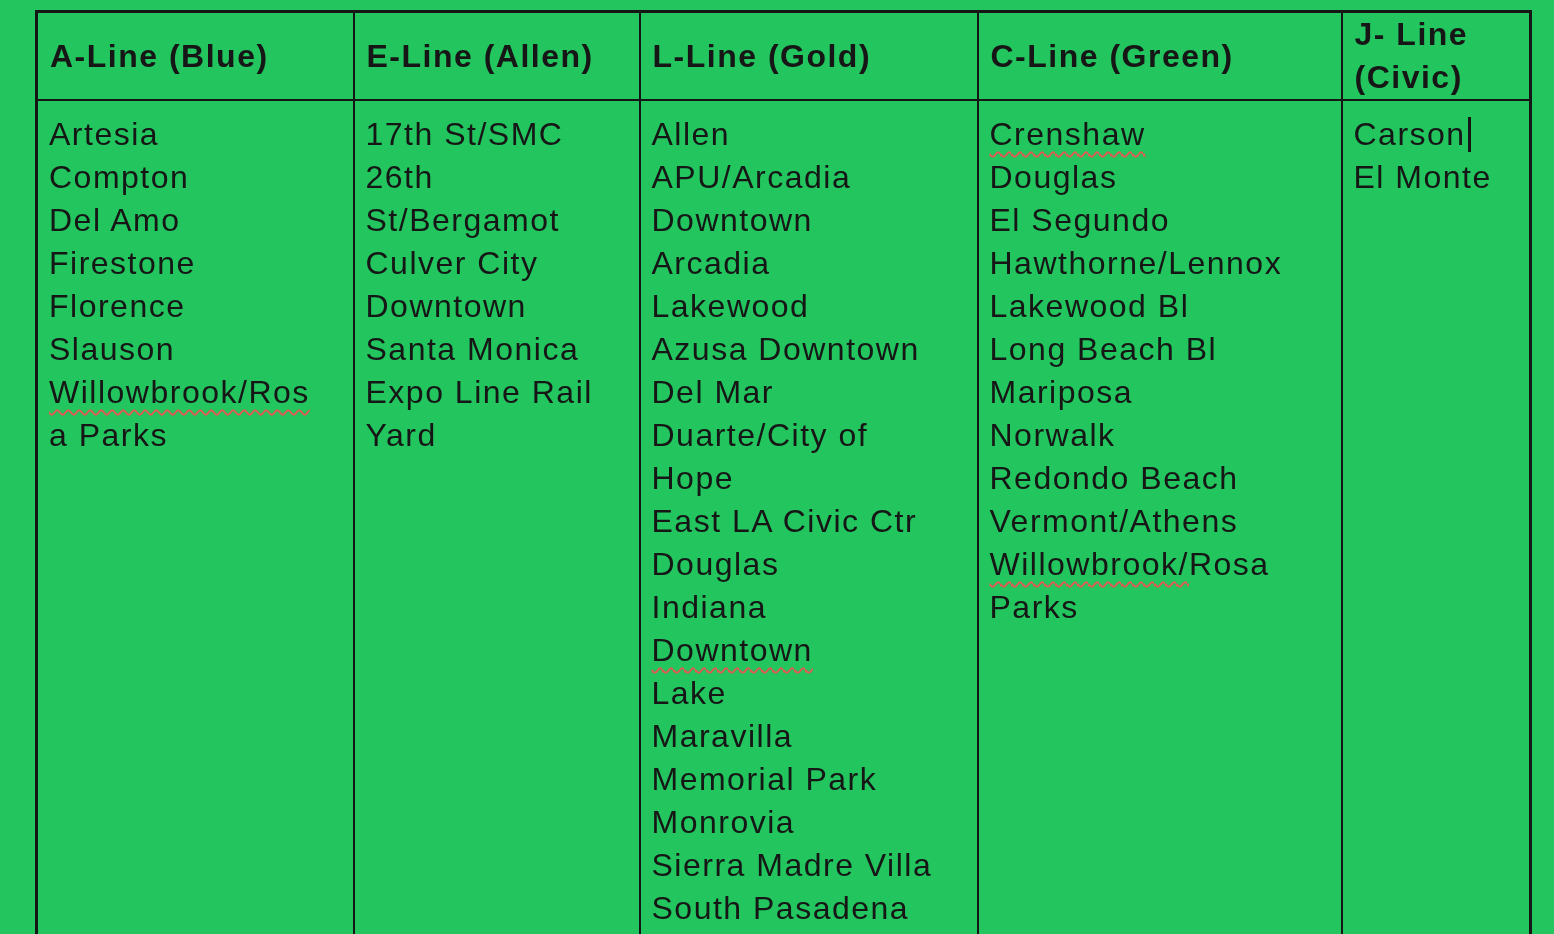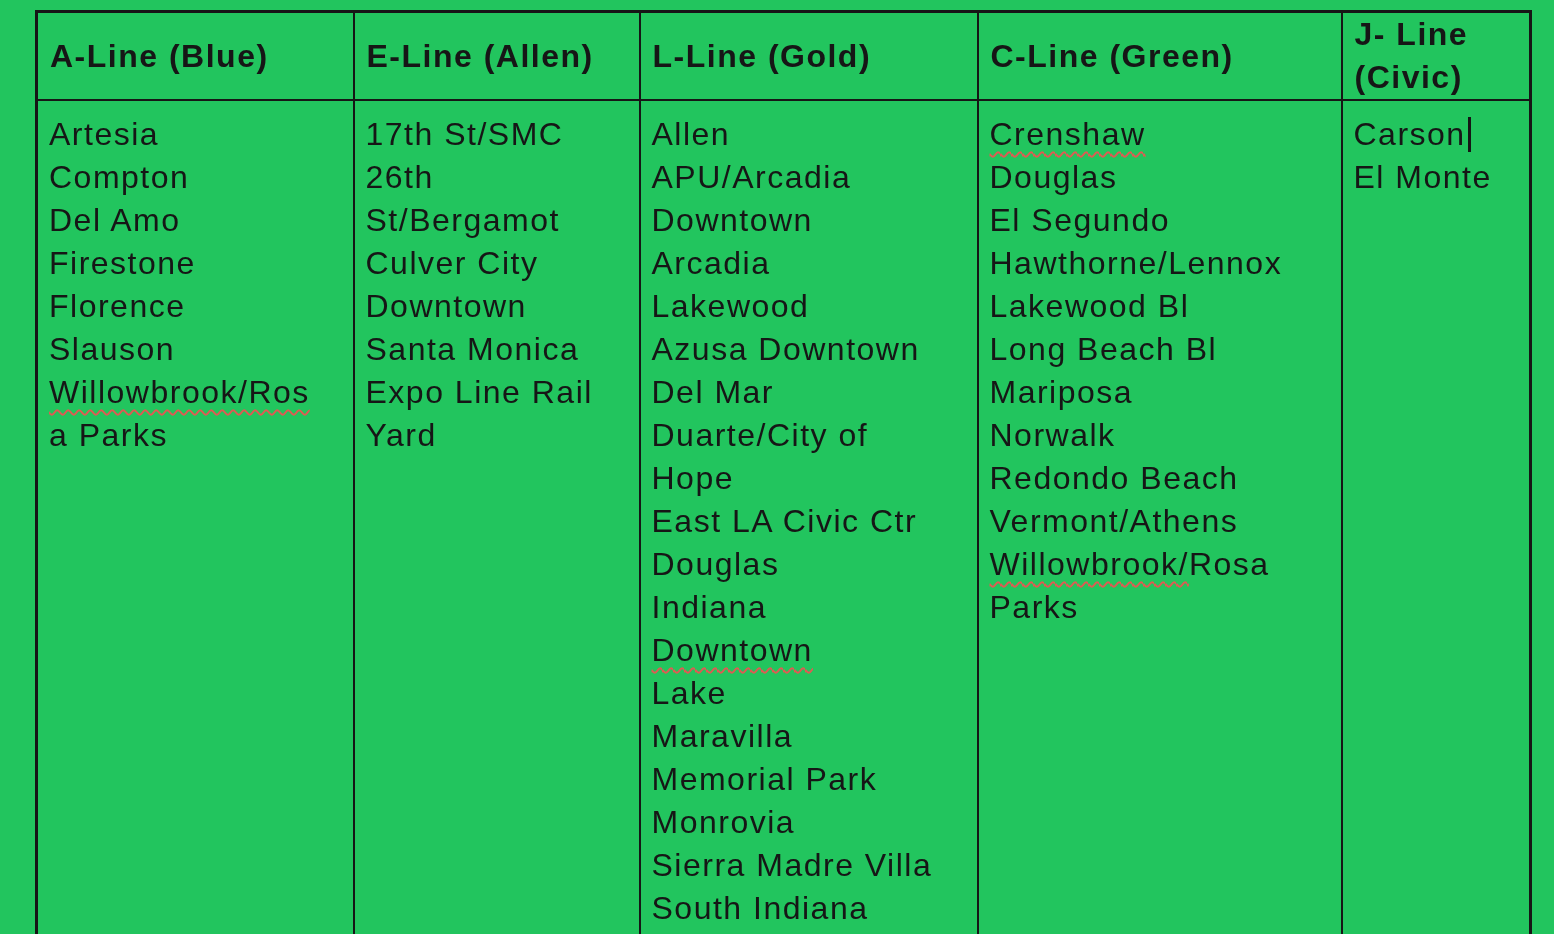--- a/index.html
+++ b/index.html
@@ -123,21 +123,21 @@
             <div class="line"><span class="seg">Hope</span></div>
             <div class="line"><span class="seg">East LA Civic Ctr</span></div>
             <div class="line"><span class="seg">Douglas</span></div>
             <div class="line"><span class="seg">Indiana</span></div>
             <div class="line"><span class="seg misspelled">Downtown</span></div>
             <div class="line"><span class="seg">Lake</span></div>
             <div class="line"><span class="seg">Maravilla</span></div>
             <div class="line"><span class="seg">Memorial Park</span></div>
             <div class="line"><span class="seg">Monrovia</span></div>
             <div class="line"><span class="seg">Sierra Madre Villa</span></div>
-            <div class="line"><span class="seg">South Indiana</span></div>
+            <div class="line"><span class="seg">South Pasadena</span></div>
           </td>
           <td class="bcell">
             <div class="line"><span class="seg misspelled">Crenshaw</span></div>
             <div class="line"><span class="seg">Douglas</span></div>
             <div class="line"><span class="seg">El Segundo</span></div>
             <div class="line"><span class="seg">Hawthorne/Lennox</span></div>
             <div class="line"><span class="seg">Lakewood Bl</span></div>
             <div class="line"><span class="seg">Long Beach Bl</span></div>
             <div class="line"><span class="seg">Mariposa</span></div>
             <div class="line"><span class="seg">Norwalk</span></div>

